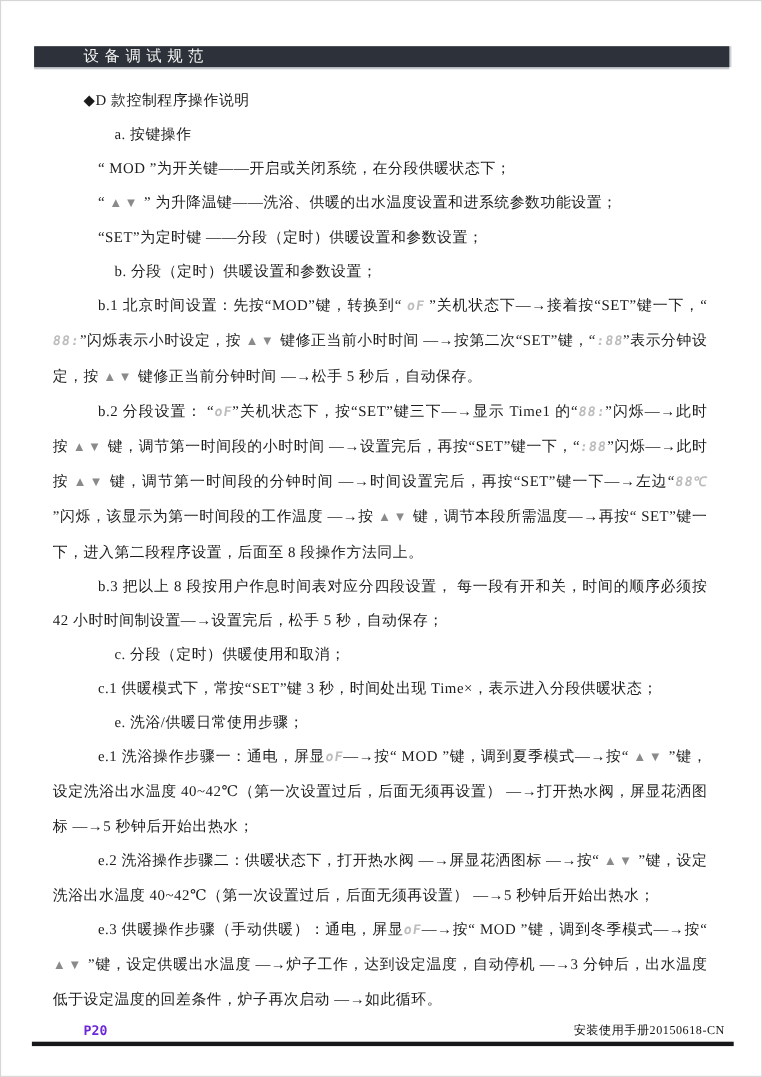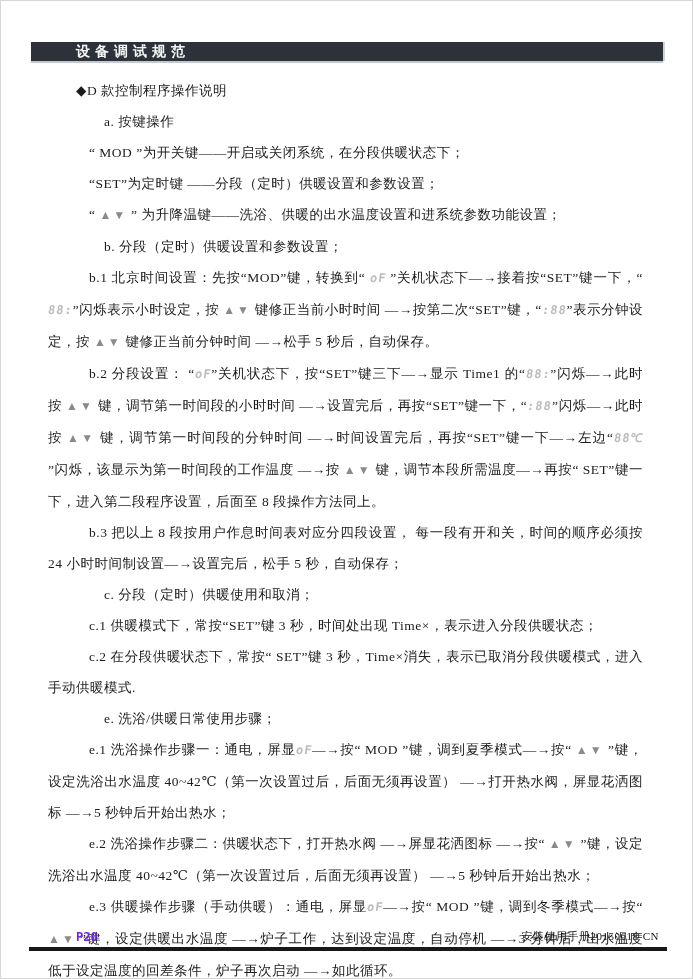--- a/index.html
+++ b/index.html
@@ -19,21 +19,21 @@
     left:30px;top:41px;
     width:632px;height:19px;
     background:var(--bar,#2d323a);
     box-shadow:0 2px 0 rgba(150,155,162,.55), 2px 0 0 rgba(150,155,162,.45);
   }
   .header-title{
     display:block;
     padding-left:45px;
     line-height:19px;
     font-size:14px;
-    font-weight:bold;
+    font-weight:normal;
     letter-spacing:5px;
     color:#f4f4f4;
     font-family:"Liberation Serif","DejaVu Serif",serif;
   }
   
   .doc-body{
     position:absolute;
     left:47px;top:74px;right:49px;
     font-size:13.5px;
     line-height:31px;
@@ -89,29 +89,28 @@
 
 <div class="page">
   <div class="header-bar">
     <span class="header-title">设备调试规范</span>
   </div>
 
   <div class="doc-body" id="doc-body">
       <p class="para indent-diamond">◆D 款控制程序操作说明</p>
       <p class="para indent-list">a.  按键操作</p>
       <p class="para indent-sub">“ MOD ”为开关键——开启或关闭系统，在分段供暖状态下；</p>
+      <p class="para indent-sub">“ <span class="tri">▲▼</span> ” 为升降温键——洗浴、供暖的出水温度设置和进系统参数功能设置；</p>
       <p class="para indent-sub">“SET”为定时键 ——分段（定时）供暖设置和参数设置；</p>
-      <p class="para indent-sub">“ <span class="tri">▲▼</span> ” 为升降温键——洗浴、供暖的出水温度设置和进系统参数功能设置；</p>
       <p class="para indent-list">b.  分段（定时）供暖设置和参数设置；</p>
       <p class="para indent-sub">b.1 北京时间设置：先按“MOD”键，转换到“ <span class="seg">oF</span> ”关机状态下—→接着按“SET”键一下，“<span class="seg">88:</span>”闪烁表示小时设定，按 <span class="tri">▲▼</span> 键修正当前小时时间 —→按第二次“SET”键，“<span class="seg">:88</span>”表示分钟设定，按 <span class="tri">▲▼</span> 键修正当前分钟时间 —→松手 5 秒后，自动保存。</p>
       <p class="para indent-sub">b.2 分段设置： “<span class="seg">oF</span>”关机状态下，按“SET”键三下—→显示 Time1 的“<span class="seg">88:</span>”闪烁—→此时按 <span class="tri">▲▼</span> 键，调节第一时间段的小时时间 —→设置完后，再按“SET”键一下，“<span class="seg">:88</span>”闪烁—→此时按 <span class="tri">▲▼</span> 键，调节第一时间段的分钟时间 —→时间设置完后，再按“SET”键一下—→左边“<span class="seg">88℃</span>”闪烁，该显示为第一时间段的工作温度 —→按 <span class="tri">▲▼</span> 键，调节本段所需温度—→再按“ SET”键一下，进入第二段程序设置，后面至 8 段操作方法同上。</p>
-      <p class="para indent-sub">b.3 把以上 8 段按用户作息时间表对应分四段设置， 每一段有开和关，时间的顺序必须按 24 小时时间制设置—→设置完后，松手 5 秒，自动保存；</p>
+      <p class="para indent-sub">b.3 把以上 8 段按用户作息时间表对应分四段设置， 每一段有开和关，时间的顺序必须按 42 小时时间制设置—→设置完后，松手 5 秒，自动保存；</p>
       <p class="para indent-list">c.  分段（定时）供暖使用和取消；</p>
       <p class="para indent-sub">c.1 供暖模式下，常按“SET”键 3 秒，时间处出现 Time×，表示进入分段供暖状态；</p>
-      <p class="para indent-sub">c.2 在分段供暖状态下，常按“ SET”键 3 秒，Time×消失，表示已取消分段供暖模式，进入手动供暖模式.</p>
       <p class="para indent-list">e.  洗浴/供暖日常使用步骤；</p>
       <p class="para indent-sub">e.1 洗浴操作步骤一：通电，屏显<span class="seg">oF</span>—→按“ MOD ”键，调到夏季模式—→按“ <span class="tri">▲▼</span> ”键，设定洗浴出水温度 40~42℃（第一次设置过后，后面无须再设置） —→打开热水阀，屏显花洒图标 —→5 秒钟后开始出热水；</p>
       <p class="para indent-sub">e.2 洗浴操作步骤二：供暖状态下，打开热水阀 —→屏显花洒图标 —→按“ <span class="tri">▲▼</span> ”键，设定洗浴出水温度 40~42℃（第一次设置过后，后面无须再设置） —→5 秒钟后开始出热水；</p>
       <p class="para indent-sub">e.3 供暖操作步骤（手动供暖）：通电，屏显<span class="seg">oF</span>—→按“ MOD ”键，调到冬季模式—→按“ <span class="tri">▲▼</span> ”键，设定供暖出水温度 —→炉子工作，达到设定温度，自动停机 —→3 分钟后，出水温度低于设定温度的回差条件，炉子再次启动 —→如此循环。</p>
     </div>
 
   <span class="page-num">P20</span>
   <span class="manual-ref">安装使用手册20150618-CN</span>
   <div class="footer-line"></div>
 </div>

